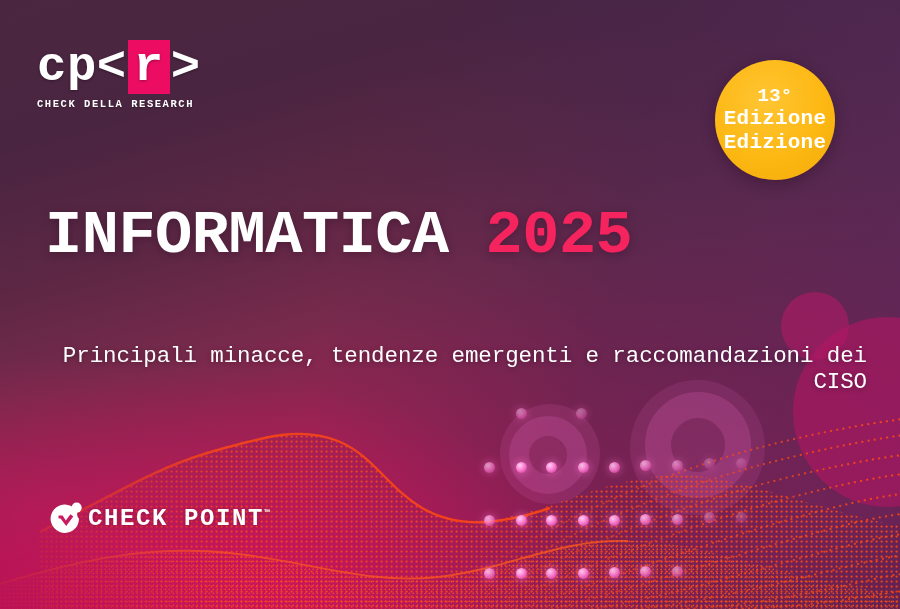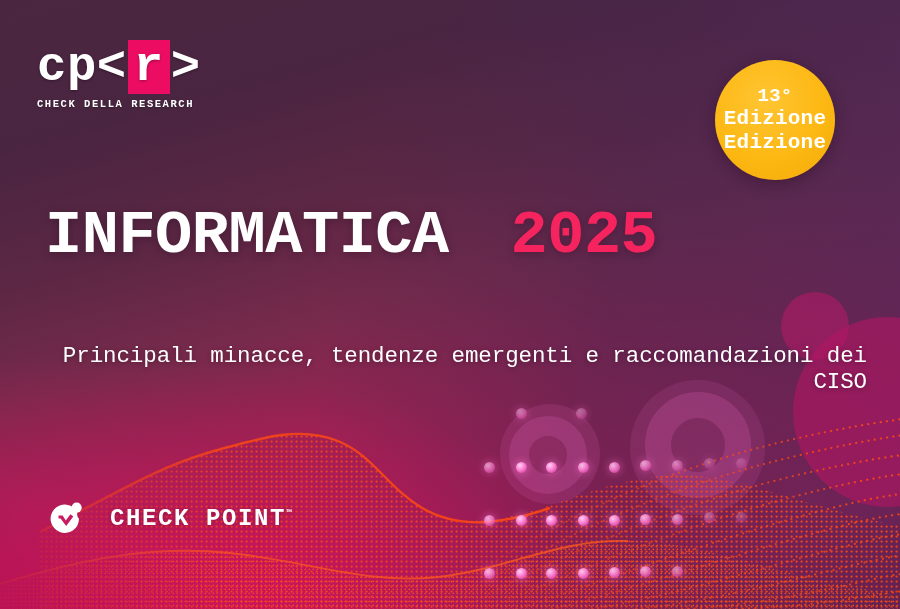--- a/index.html
+++ b/index.html
@@ -114,30 +114,30 @@
     position:absolute;left:45px;top:204px;width:815px;
     color:#ffffff;
     font-weight:700;
     font-size:62px;
     line-height:64px;
     letter-spacing:-.5px;
     text-transform:uppercase;
     text-shadow:0 2px 8px rgba(35,8,28,.34);
     font-stretch:condensed;
   }
-  .headline .yr{color:#f5245e;margin-left:25px;}
+  .headline .yr{color:#f5245e;}
   .subtitle{
     position:absolute;left:47px;top:343px;width:820px;
     color:#ffffff;font-size:22.5px;font-weight:400;letter-spacing:-.1px;
     text-shadow:0 1px 5px rgba(35,8,28,.38);
     text-align:right;
   }
 
   
-  .cplogo{position:absolute;left:46px;top:498px;display:flex;align-items:center;gap:24px;}
+  .cplogo{position:absolute;left:46px;top:498px;display:flex;align-items:center;gap:2px;}
   .cplogo-mark{position:relative;width:40px;height:40px;}
   .cplogo-text{
     color:#ffffff;font-size:24px;font-weight:700;letter-spacing:1.6px;
     white-space:nowrap;position:relative;
     text-shadow:0 1px 4px rgba(60,5,35,.30);
   }
   .cplogo-tm{font-size:9px;vertical-align:super;letter-spacing:0;}
 </style>
 </head>
 <body>

